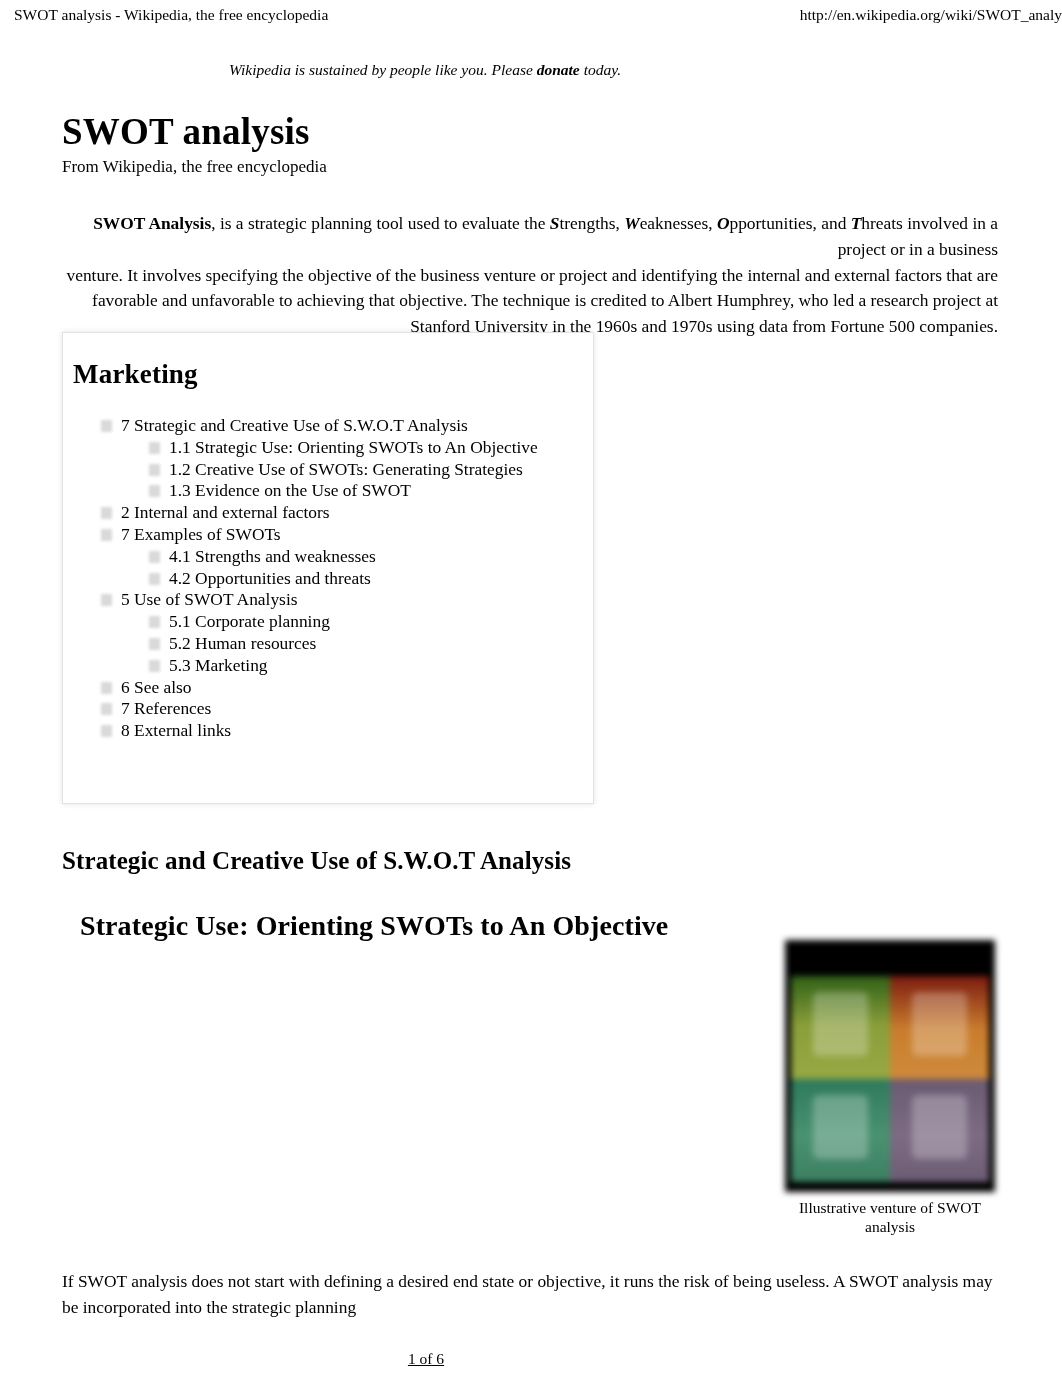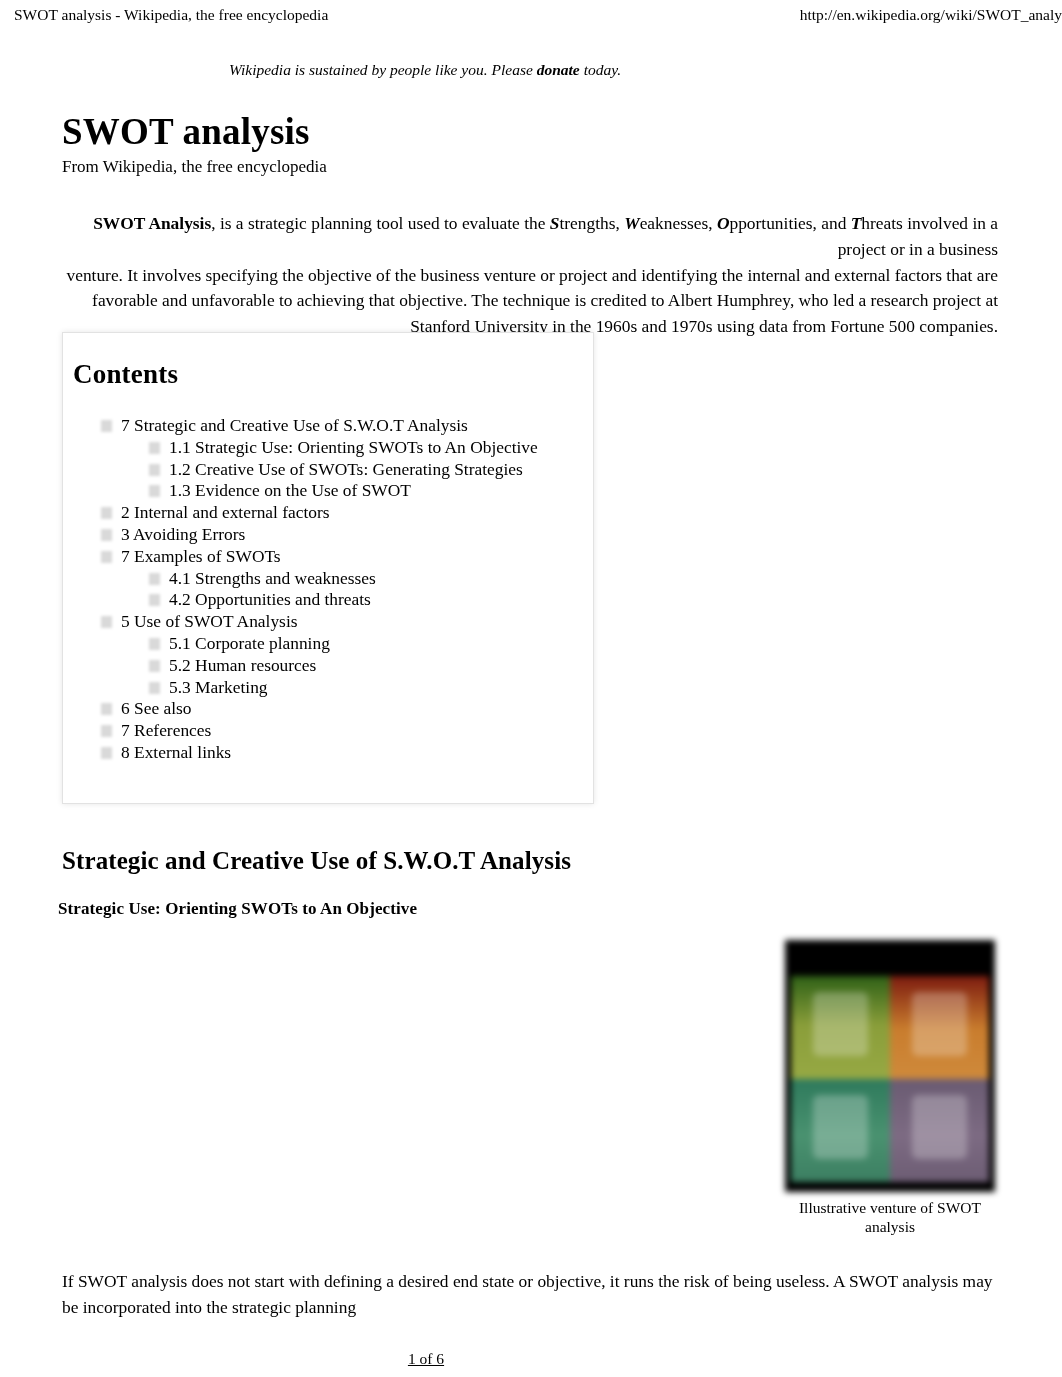--- a/index.html
+++ b/index.html
@@ -143,23 +143,23 @@
   .h2 {
     position: absolute;
     left: 62px;
     top: 826px;
     font-size: 25px;
     font-weight: bold;
     letter-spacing: 0.1px;
   }
   .h3 {
     position: absolute;
-    left: 58px;
+    left: 80px;
     top: 882px;
-    font-size: 17px;
+    font-size: 28px;
     font-weight: bold;
     letter-spacing: 0.1px;
   }
 
   
   .figure {
     position: absolute;
     left: 785px;
     top: 940px;
     width: 210px;
@@ -240,28 +240,27 @@
 
 <div class="page">
 
   <h1 class="page-title">SWOT analysis</h1>
 
   <div class="from-line">From Wikipedia, the free encyclopedia</div>
 
   <p class="intro-para"><b>SWOT Analysis</b><span>, is a strategic planning tool used to evaluate the </span><span class="swot-letter">S</span><span>trengths, </span><span class="swot-letter">W</span><span>eaknesses, </span><span class="swot-letter">O</span><span>pportunities, and </span><span class="swot-letter">T</span><span>hreats involved in a project or in a business</span><br><span>venture. It involves specifying the objective of the business venture or project and identifying the internal and external factors that are favorable and unfavorable to achieving that objective. The technique is credited to Albert Humphrey, who led a research project at Stanford University in the 1960s and 1970s using data from Fortune 500 companies.</span></p>
 
   <div class="toc-box">
-    <div class="toc-title">Contents</div>
+    <div class="toc-title">Marketing</div>
     <div class="toc-list">
         <div class="toc-item lvl1"><span class="toc-bullet"></span><span>7 Strategic and Creative Use of S.W.O.T Analysis</span></div>
         <div class="toc-item lvl2"><span class="toc-bullet"></span><span>1.1 Strategic Use: Orienting SWOTs to An Objective</span></div>
         <div class="toc-item lvl2"><span class="toc-bullet"></span><span>1.2 Creative Use of SWOTs: Generating Strategies</span></div>
         <div class="toc-item lvl2"><span class="toc-bullet"></span><span>1.3 Evidence on the Use of SWOT</span></div>
         <div class="toc-item lvl1"><span class="toc-bullet"></span><span>2 Internal and external factors</span></div>
-        <div class="toc-item lvl1"><span class="toc-bullet"></span><span>3 Avoiding Errors</span></div>
         <div class="toc-item lvl1"><span class="toc-bullet"></span><span>7 Examples of SWOTs</span></div>
         <div class="toc-item lvl2"><span class="toc-bullet"></span><span>4.1 Strengths and weaknesses</span></div>
         <div class="toc-item lvl2"><span class="toc-bullet"></span><span>4.2 Opportunities and threats</span></div>
         <div class="toc-item lvl1"><span class="toc-bullet"></span><span>5 Use of SWOT Analysis</span></div>
         <div class="toc-item lvl2"><span class="toc-bullet"></span><span>5.1 Corporate planning</span></div>
         <div class="toc-item lvl2"><span class="toc-bullet"></span><span>5.2 Human resources</span></div>
         <div class="toc-item lvl2"><span class="toc-bullet"></span><span>5.3 Marketing</span></div>
         <div class="toc-item lvl1"><span class="toc-bullet"></span><span>6 See also</span></div>
         <div class="toc-item lvl1"><span class="toc-bullet"></span><span>7 References</span></div>
         <div class="toc-item lvl1"><span class="toc-bullet"></span><span>8 External links</span></div>

